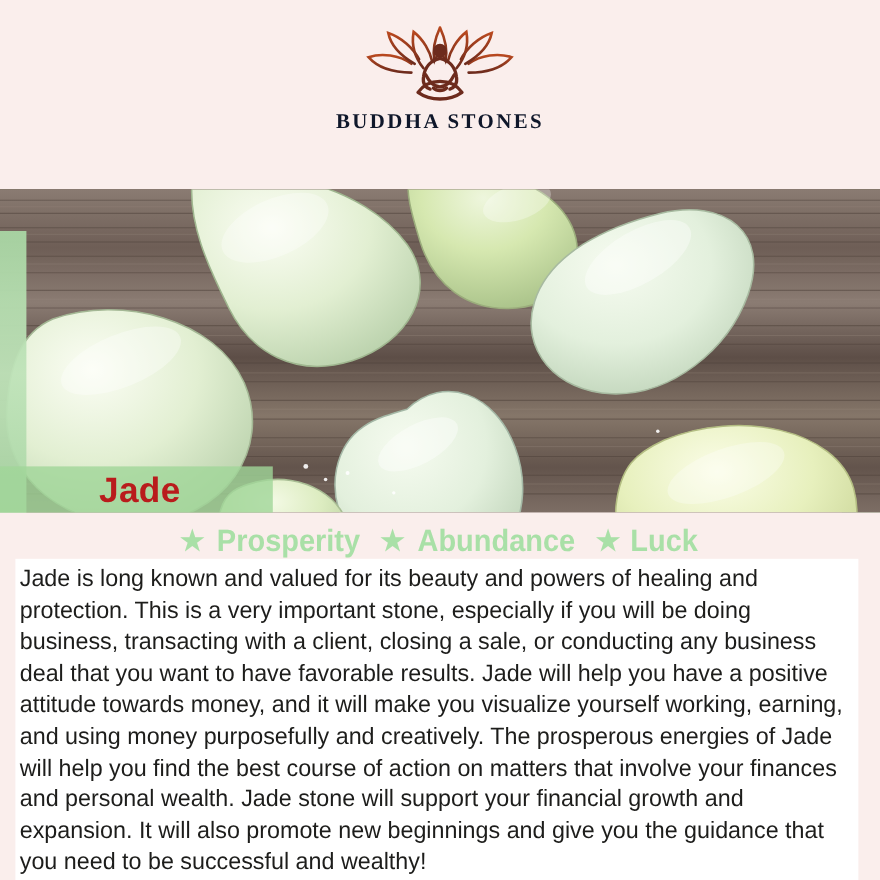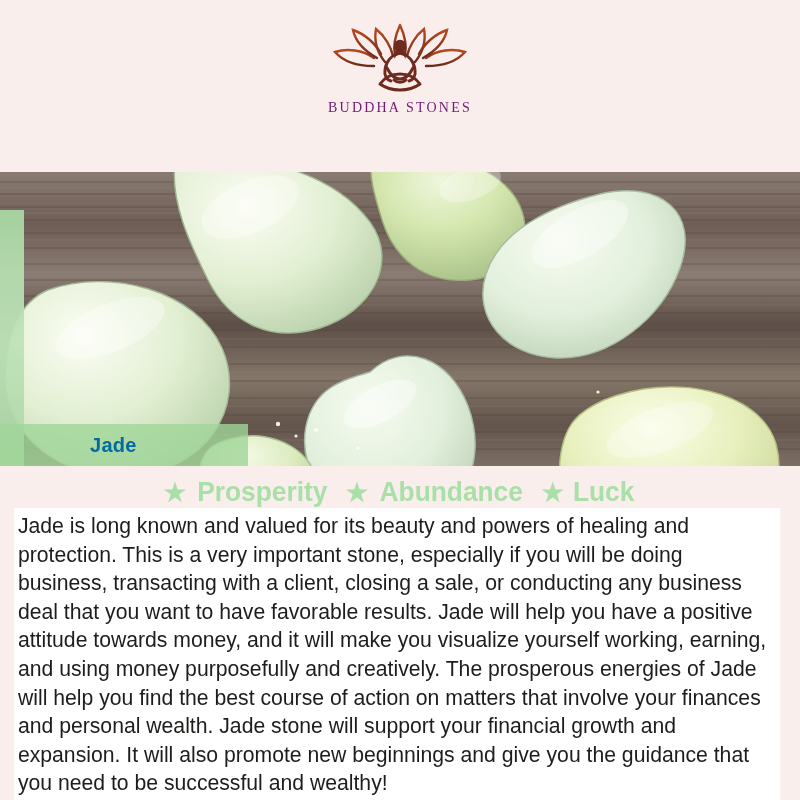--- a/index.html
+++ b/index.html
@@ -70,24 +70,24 @@
     position: absolute;
     top: 22px; left: 0; right: 0;
     display: flex;
     flex-direction: column;
     align-items: center;
   }
   .logo-mark { width: 150px; height: 74px; display:block; }
   .logo-text {
     margin-top: 4px;
     font-family: "Liberation Serif", serif;
-    font-size: 14px;
+    font-size: 19px;
     letter-spacing: 2.2px;
-    color: #701a75;
-    font-weight: 400;
+    color: #0f172a;
+    font-weight: 700;
   }
 
   
   .title-panel {
     position: absolute;
     left: 168px; top: 116px;
     width: 477px; height: 56px;
     background: #fdf8f6;
     display: flex;
     align-items: center;
@@ -121,22 +121,22 @@
     width: 248px; height: 42px;
     background: rgba(160,214,153,0.80);
     display: flex;
     align-items: center;
     z-index: 5;
   }
   .jade-text {
     margin-left: 90px;
     font-family: "Liberation Sans Narrow","Liberation Sans", sans-serif;
     font-weight: 700;
-    font-size: 20px;
-    color: #0369a1;
+    font-size: 32px;
+    color: #b91c1c;
     letter-spacing: .3px;
   }
 
   
   .content {
     position: absolute;
     left: 0; top: 466px;
     width: 800px;
     height: 334px;
     background: #faeeec;

